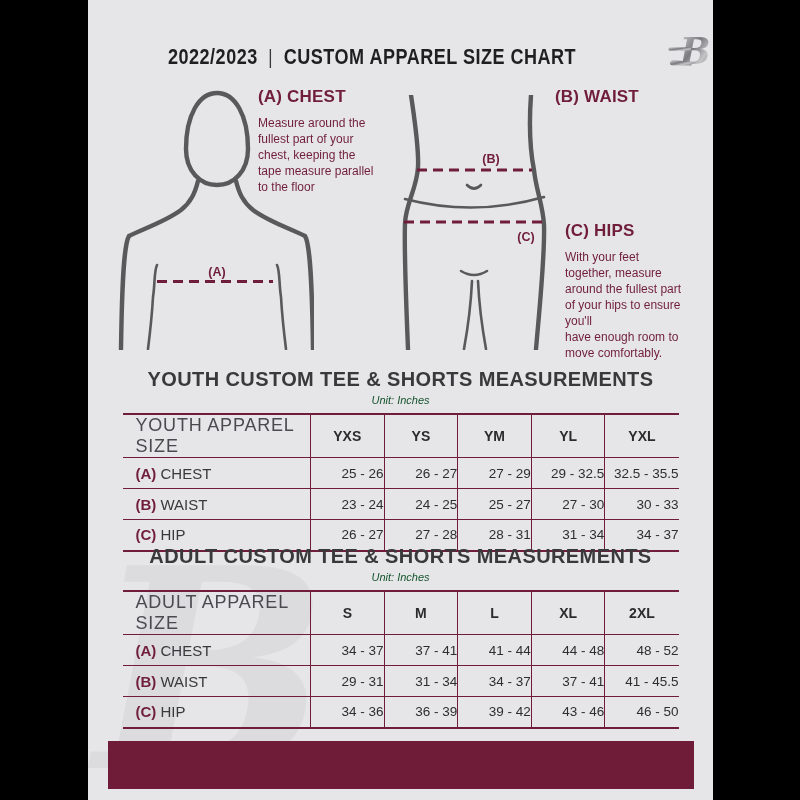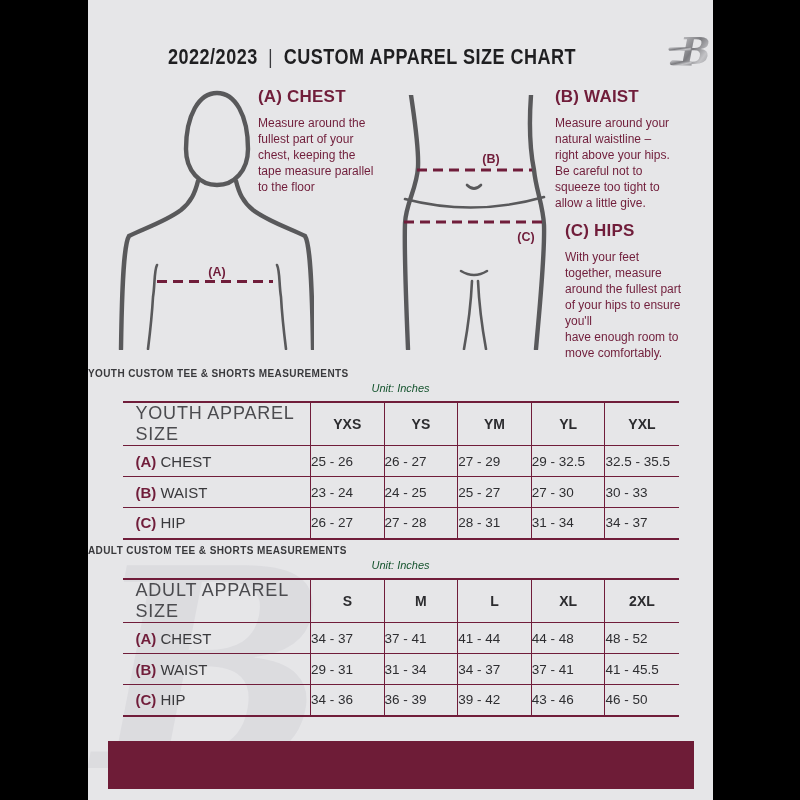--- a/index.html
+++ b/index.html
@@ -58,40 +58,40 @@
   .desc-waist{left:467px;top:2px;width:155px;}
   .desc-hips{left:467px;top:136px;width:158px;margin-left:10px;}
   svg .outline{fill:none;stroke:var(--fig);stroke-width:4.4;stroke-linecap:round;}
   svg .thin{fill:none;stroke:var(--fig);stroke-width:2.6;stroke-linecap:round;}
   svg .dash{fill:none;stroke:var(--maroon);stroke-width:3.2;stroke-dasharray:10 6;}
   svg .marker{font:bold 12.5px "Liberation Sans", sans-serif;fill:var(--maroon);}
   
   .tbl-section{position:absolute;left:0;width:100%;z-index:1;}
   .sec-youth{top:368px;}
   .sec-adult{top:545px;}
-  .tbl-title{text-align:left;font-size:10px;font-weight:bold;letter-spacing:.4px;color:#39393c;}
+  .tbl-title{text-align:center;font-size:20px;font-weight:bold;letter-spacing:.4px;color:#39393c;}
   .tbl-unit{text-align:center;font-size:11px;font-style:italic;color:#14532d;margin-top:3px;}
   table{
     width:556px;margin:7px auto 0;border-collapse:collapse;table-layout:fixed;
     border-top:2px solid var(--maroon);border-bottom:2px solid var(--maroon);
   }
   col.c-label{width:188px;}
   col.c-size{width:73.6px;}
   th,td{border-bottom:1.5px solid var(--maroon);}
   th+th,td+td{border-left:1.5px solid var(--maroon);}
   thead th{height:33px;}
   tbody td{height:31px;}
   th.rowhead{
     text-align:left;padding-left:13px;font-weight:normal;
     font-size:18px;letter-spacing:.8px;color:var(--ink-soft);
   }
   th.sizehead{font-size:14px;font-weight:bold;color:#2c2c2f;}
   td.rowlabel{text-align:left;padding-left:13px;font-size:15px;color:#39393c;}
   td.rowlabel .pfx{font-weight:bold;color:var(--maroon);}
-  td.val{text-align:left;font-size:13.5px;color:#2e2e31;}
+  td.val{text-align:right;font-size:13.5px;color:#2e2e31;}
   
   .footer-bar{
     position:absolute;left:20px;right:19px;top:741px;height:48px;
     background:var(--maroon-dark);z-index:2;
   }
 </style>
 </head>
 <body>
 
 <div class="page">
@@ -149,26 +149,20 @@
     <div class="desc desc-chest">
       <h3>(A) CHEST</h3>
       <p>Measure around the
 fullest part of your
 chest, keeping the
 tape measure parallel
 to the floor</p>
     </div>
     <div class="desc desc-waist">
       <h3>(B) WAIST</h3>
-      <p>Measure around your
-natural waistline –
-right above your hips.
-Be careful not to
-squeeze too tight to
-allow a little give.</p>
     </div>
     <div class="desc desc-hips">
       <h3>(C) HIPS</h3>
       <p>With your feet
 together, measure
 around the fullest part
 of your hips to ensure
 you'll
 have enough room to
 move comfortably.</p>

